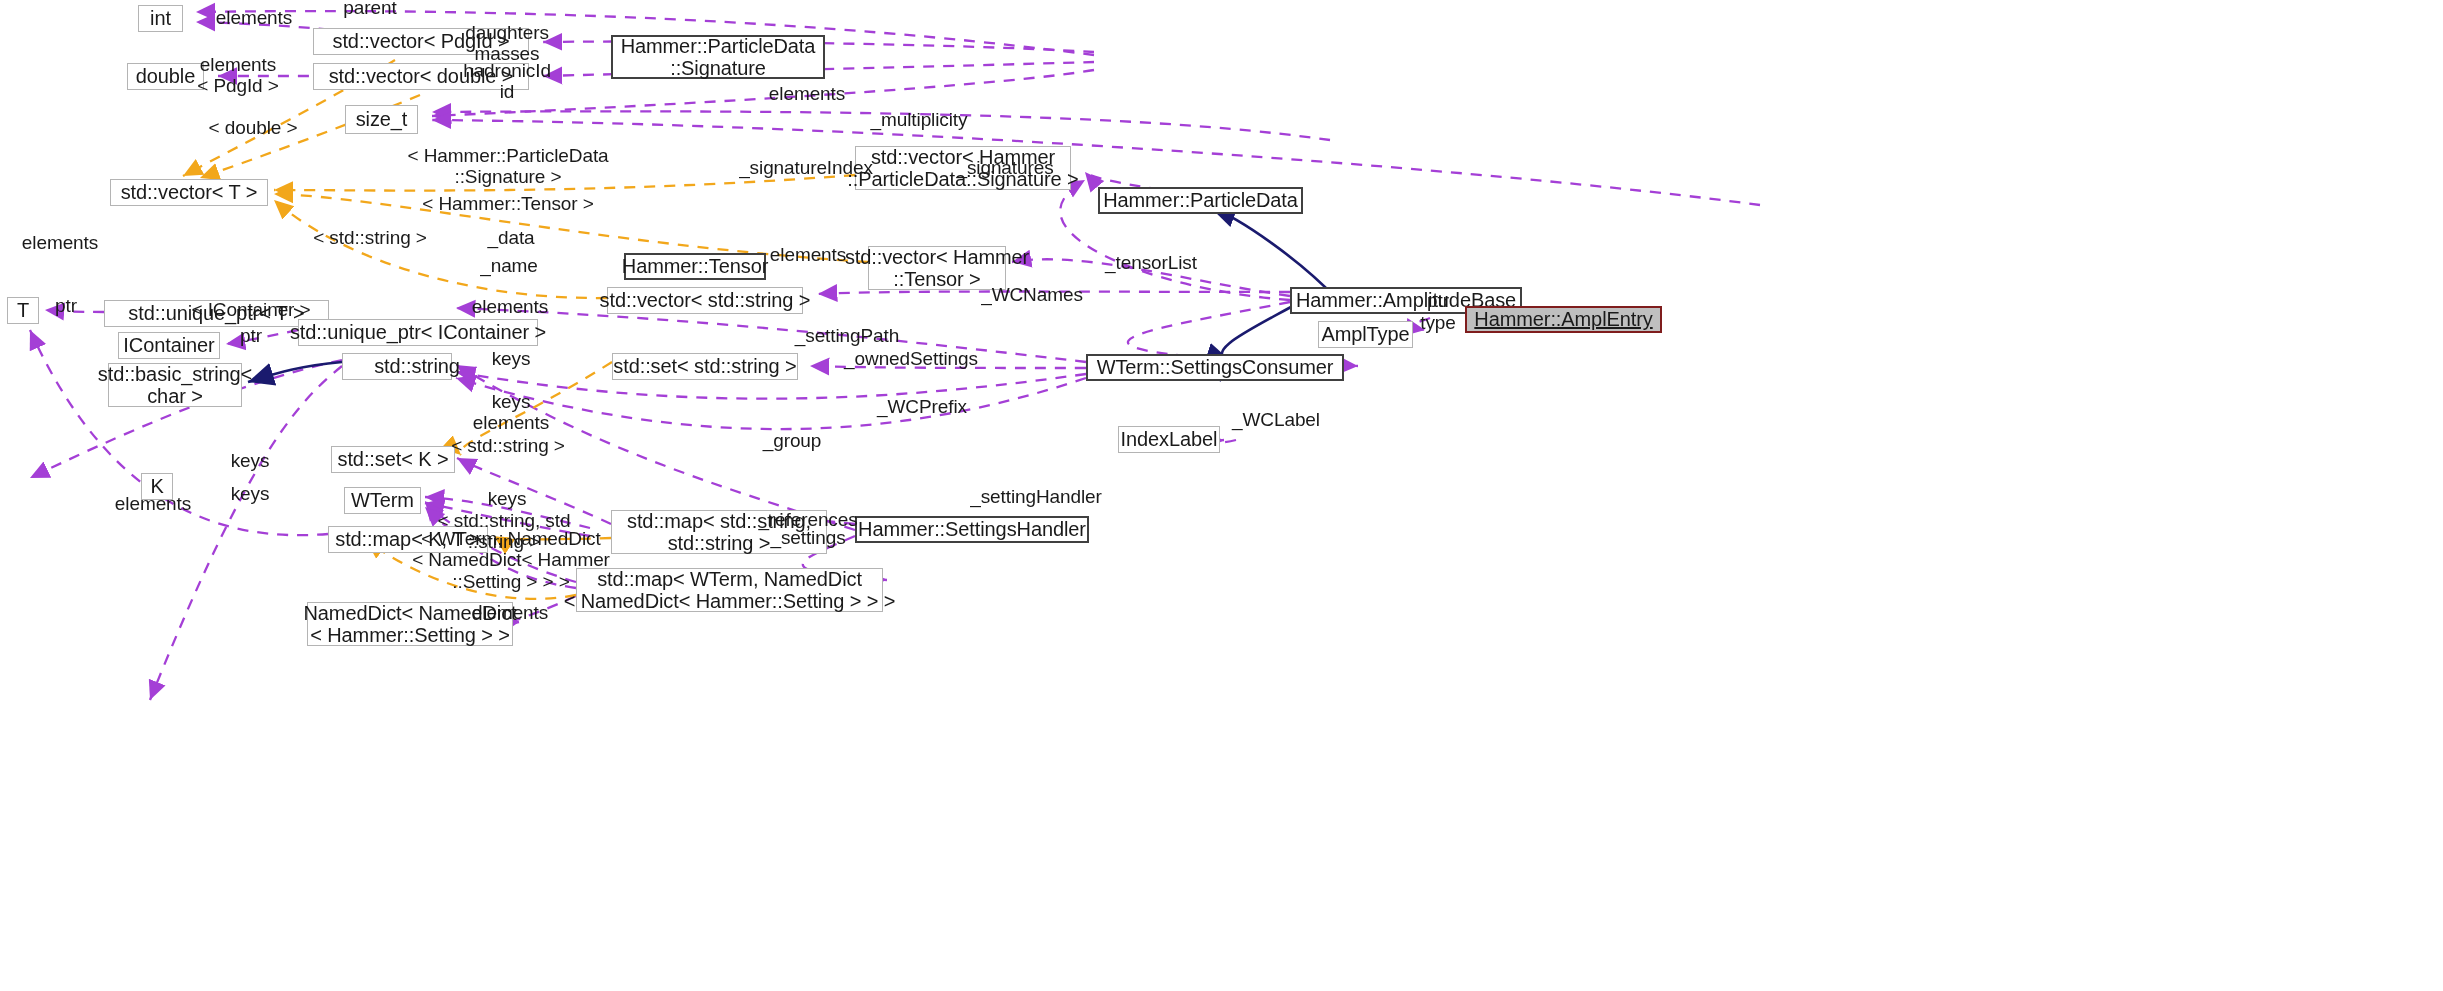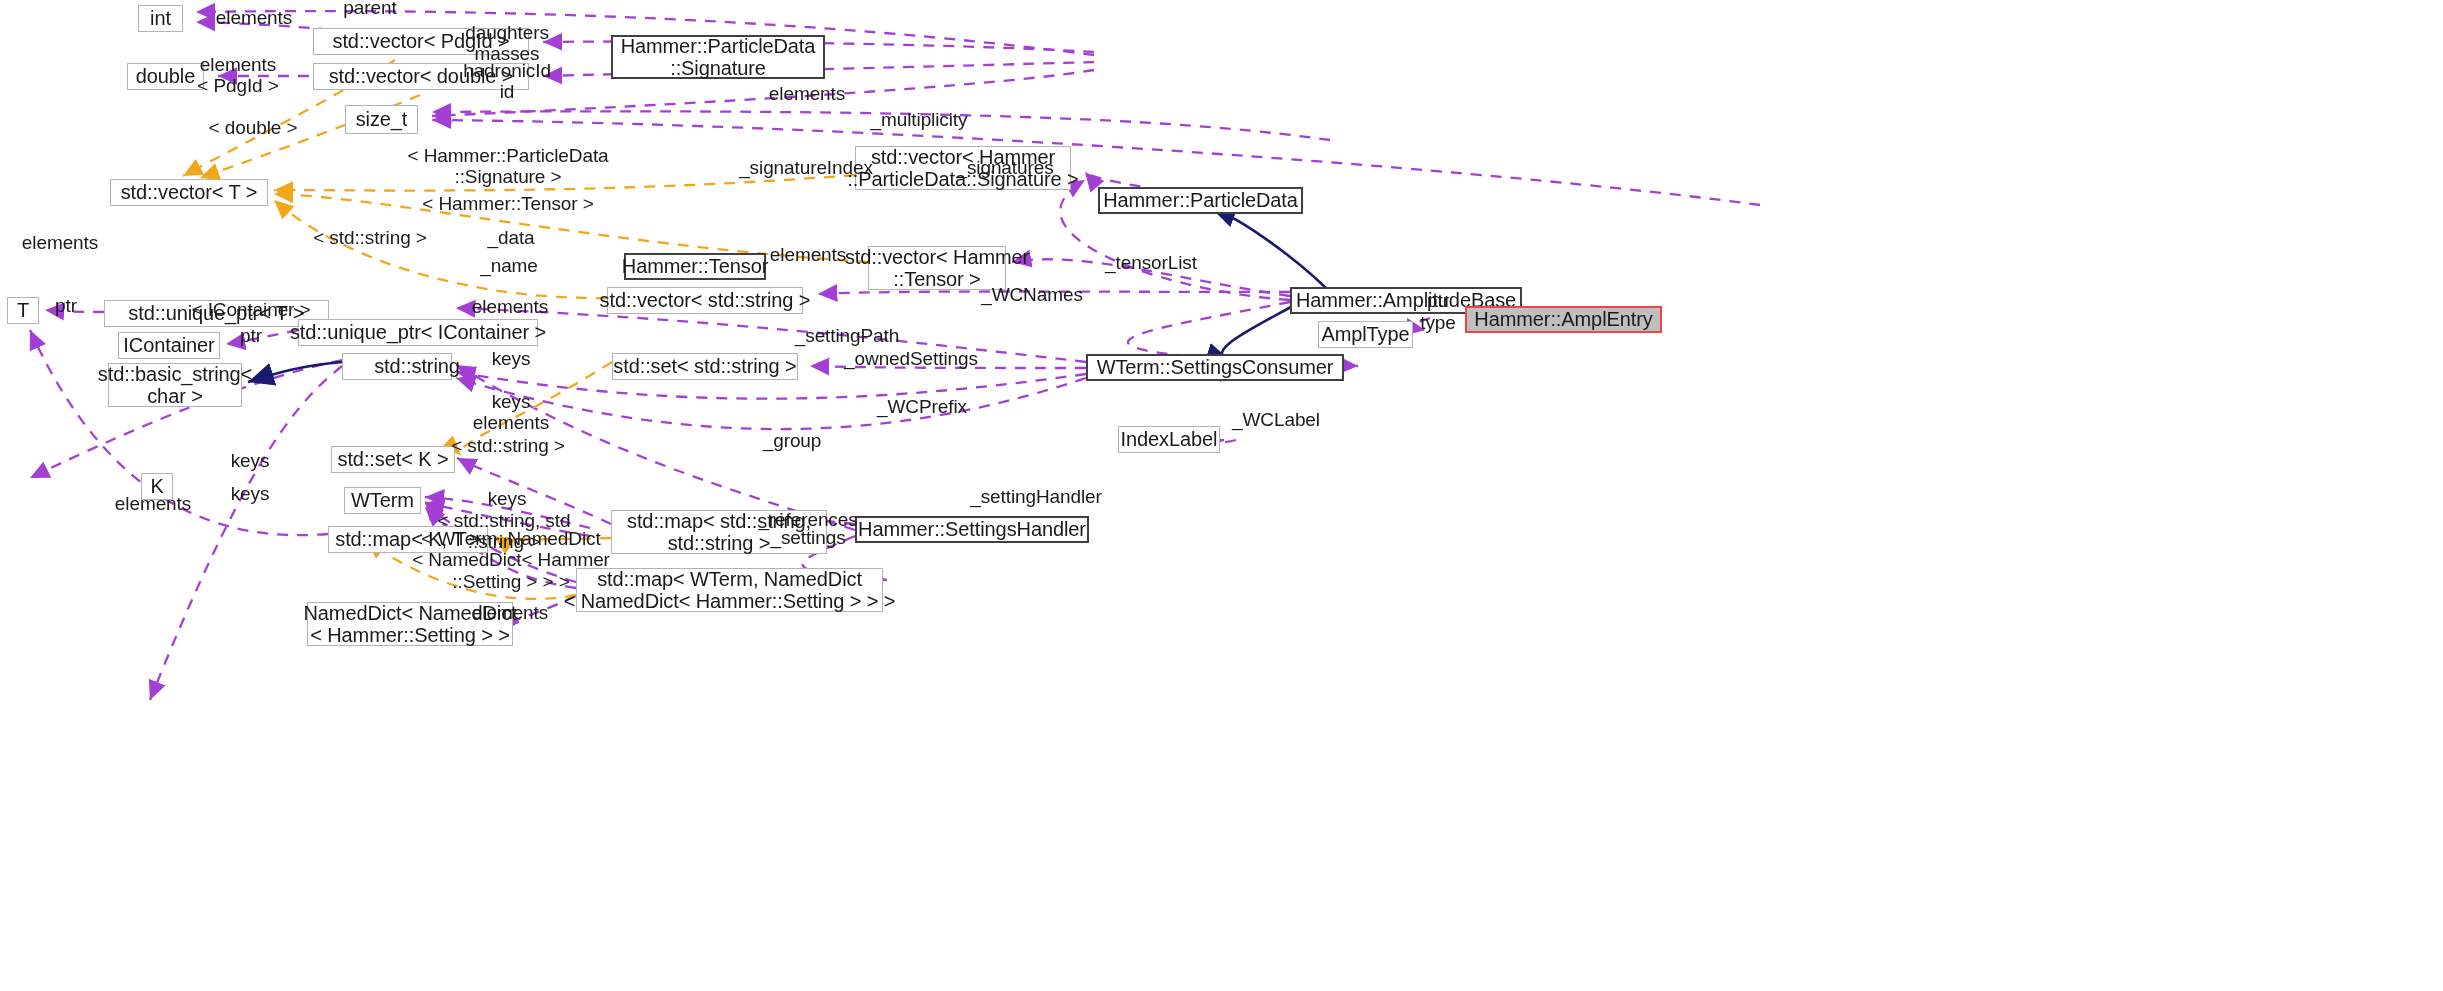--- a/index.html
+++ b/index.html
@@ -37,21 +37,22 @@
     font-size: 20px;
     line-height: 1.12;
     white-space: pre;
     letter-spacing: -0.1px;
   }
   .node.strong {
     border: 2px solid #404040;
   }
   .node.current {
     background: #bfbfbf;
-    border: 2px solid #ef4444;
+    border: 2px solid #7f1d1d;
+    text-decoration: underline;
   }
   .edge-label {
     position: absolute;
     color: #1a1a1a;
     font-size: 19px;
     line-height: 1.13;
     text-align: center;
     white-space: pre;
     background: transparent;
     transform: translate(-50%, -50%);

